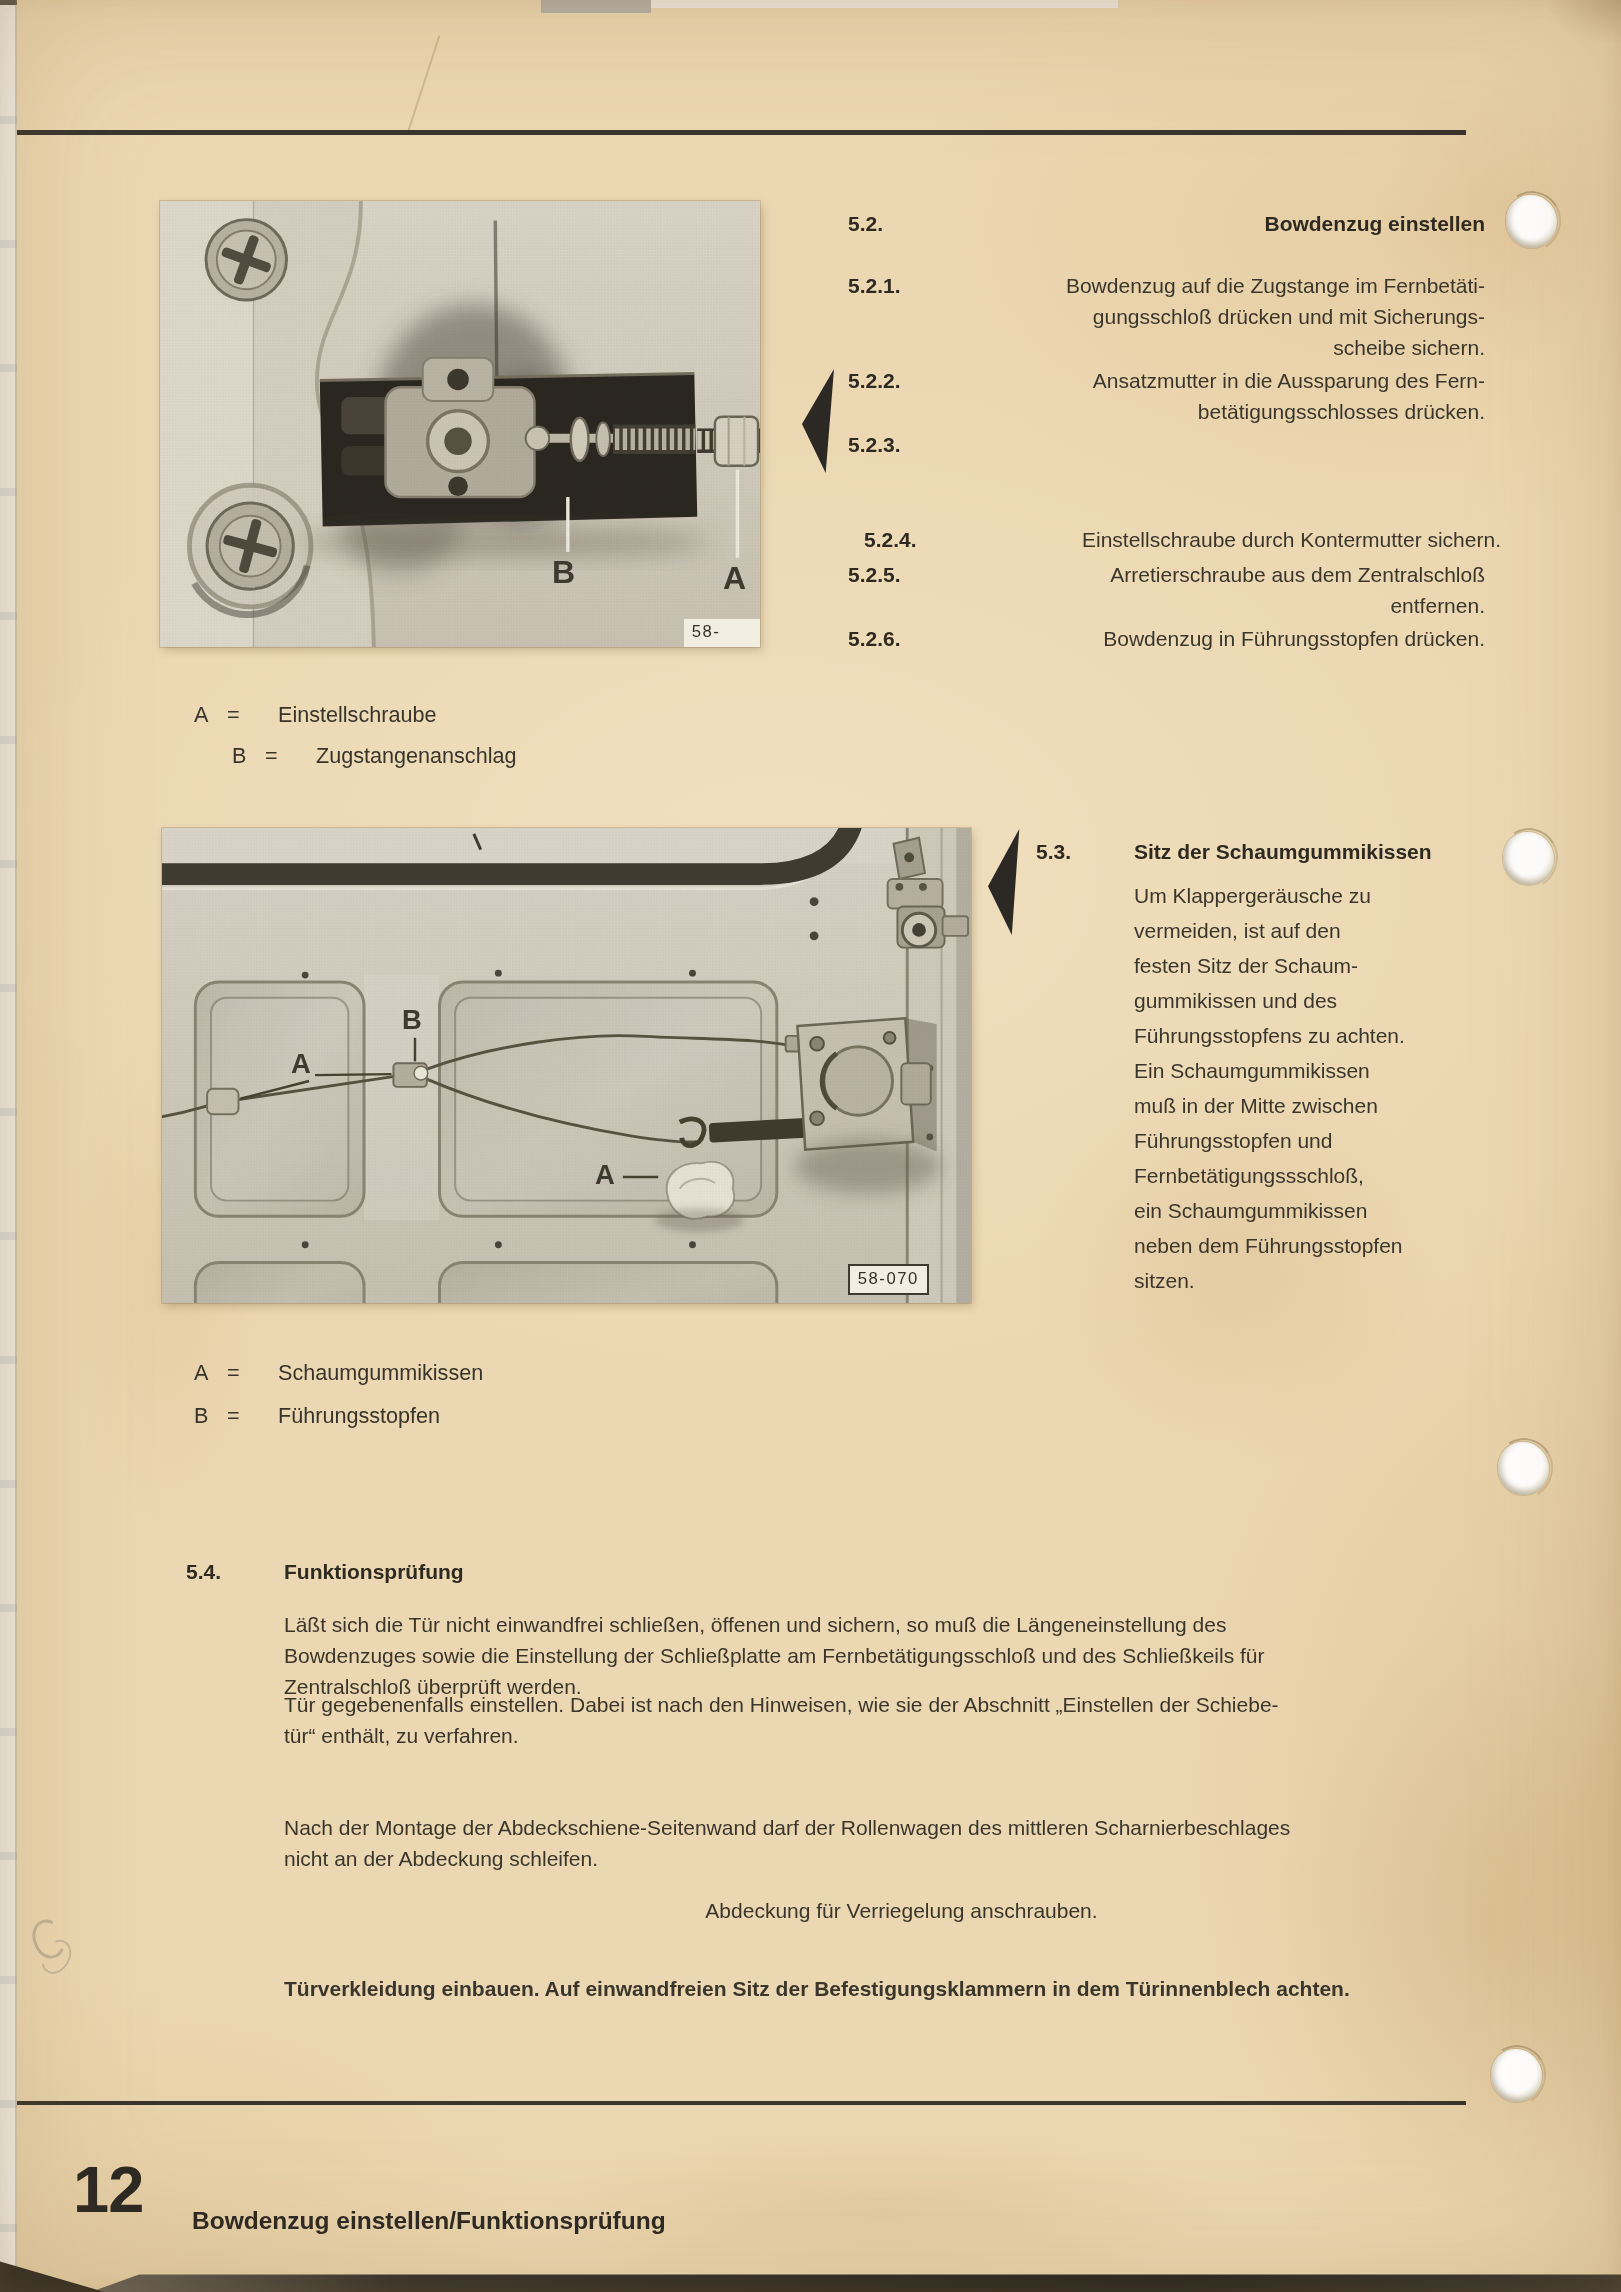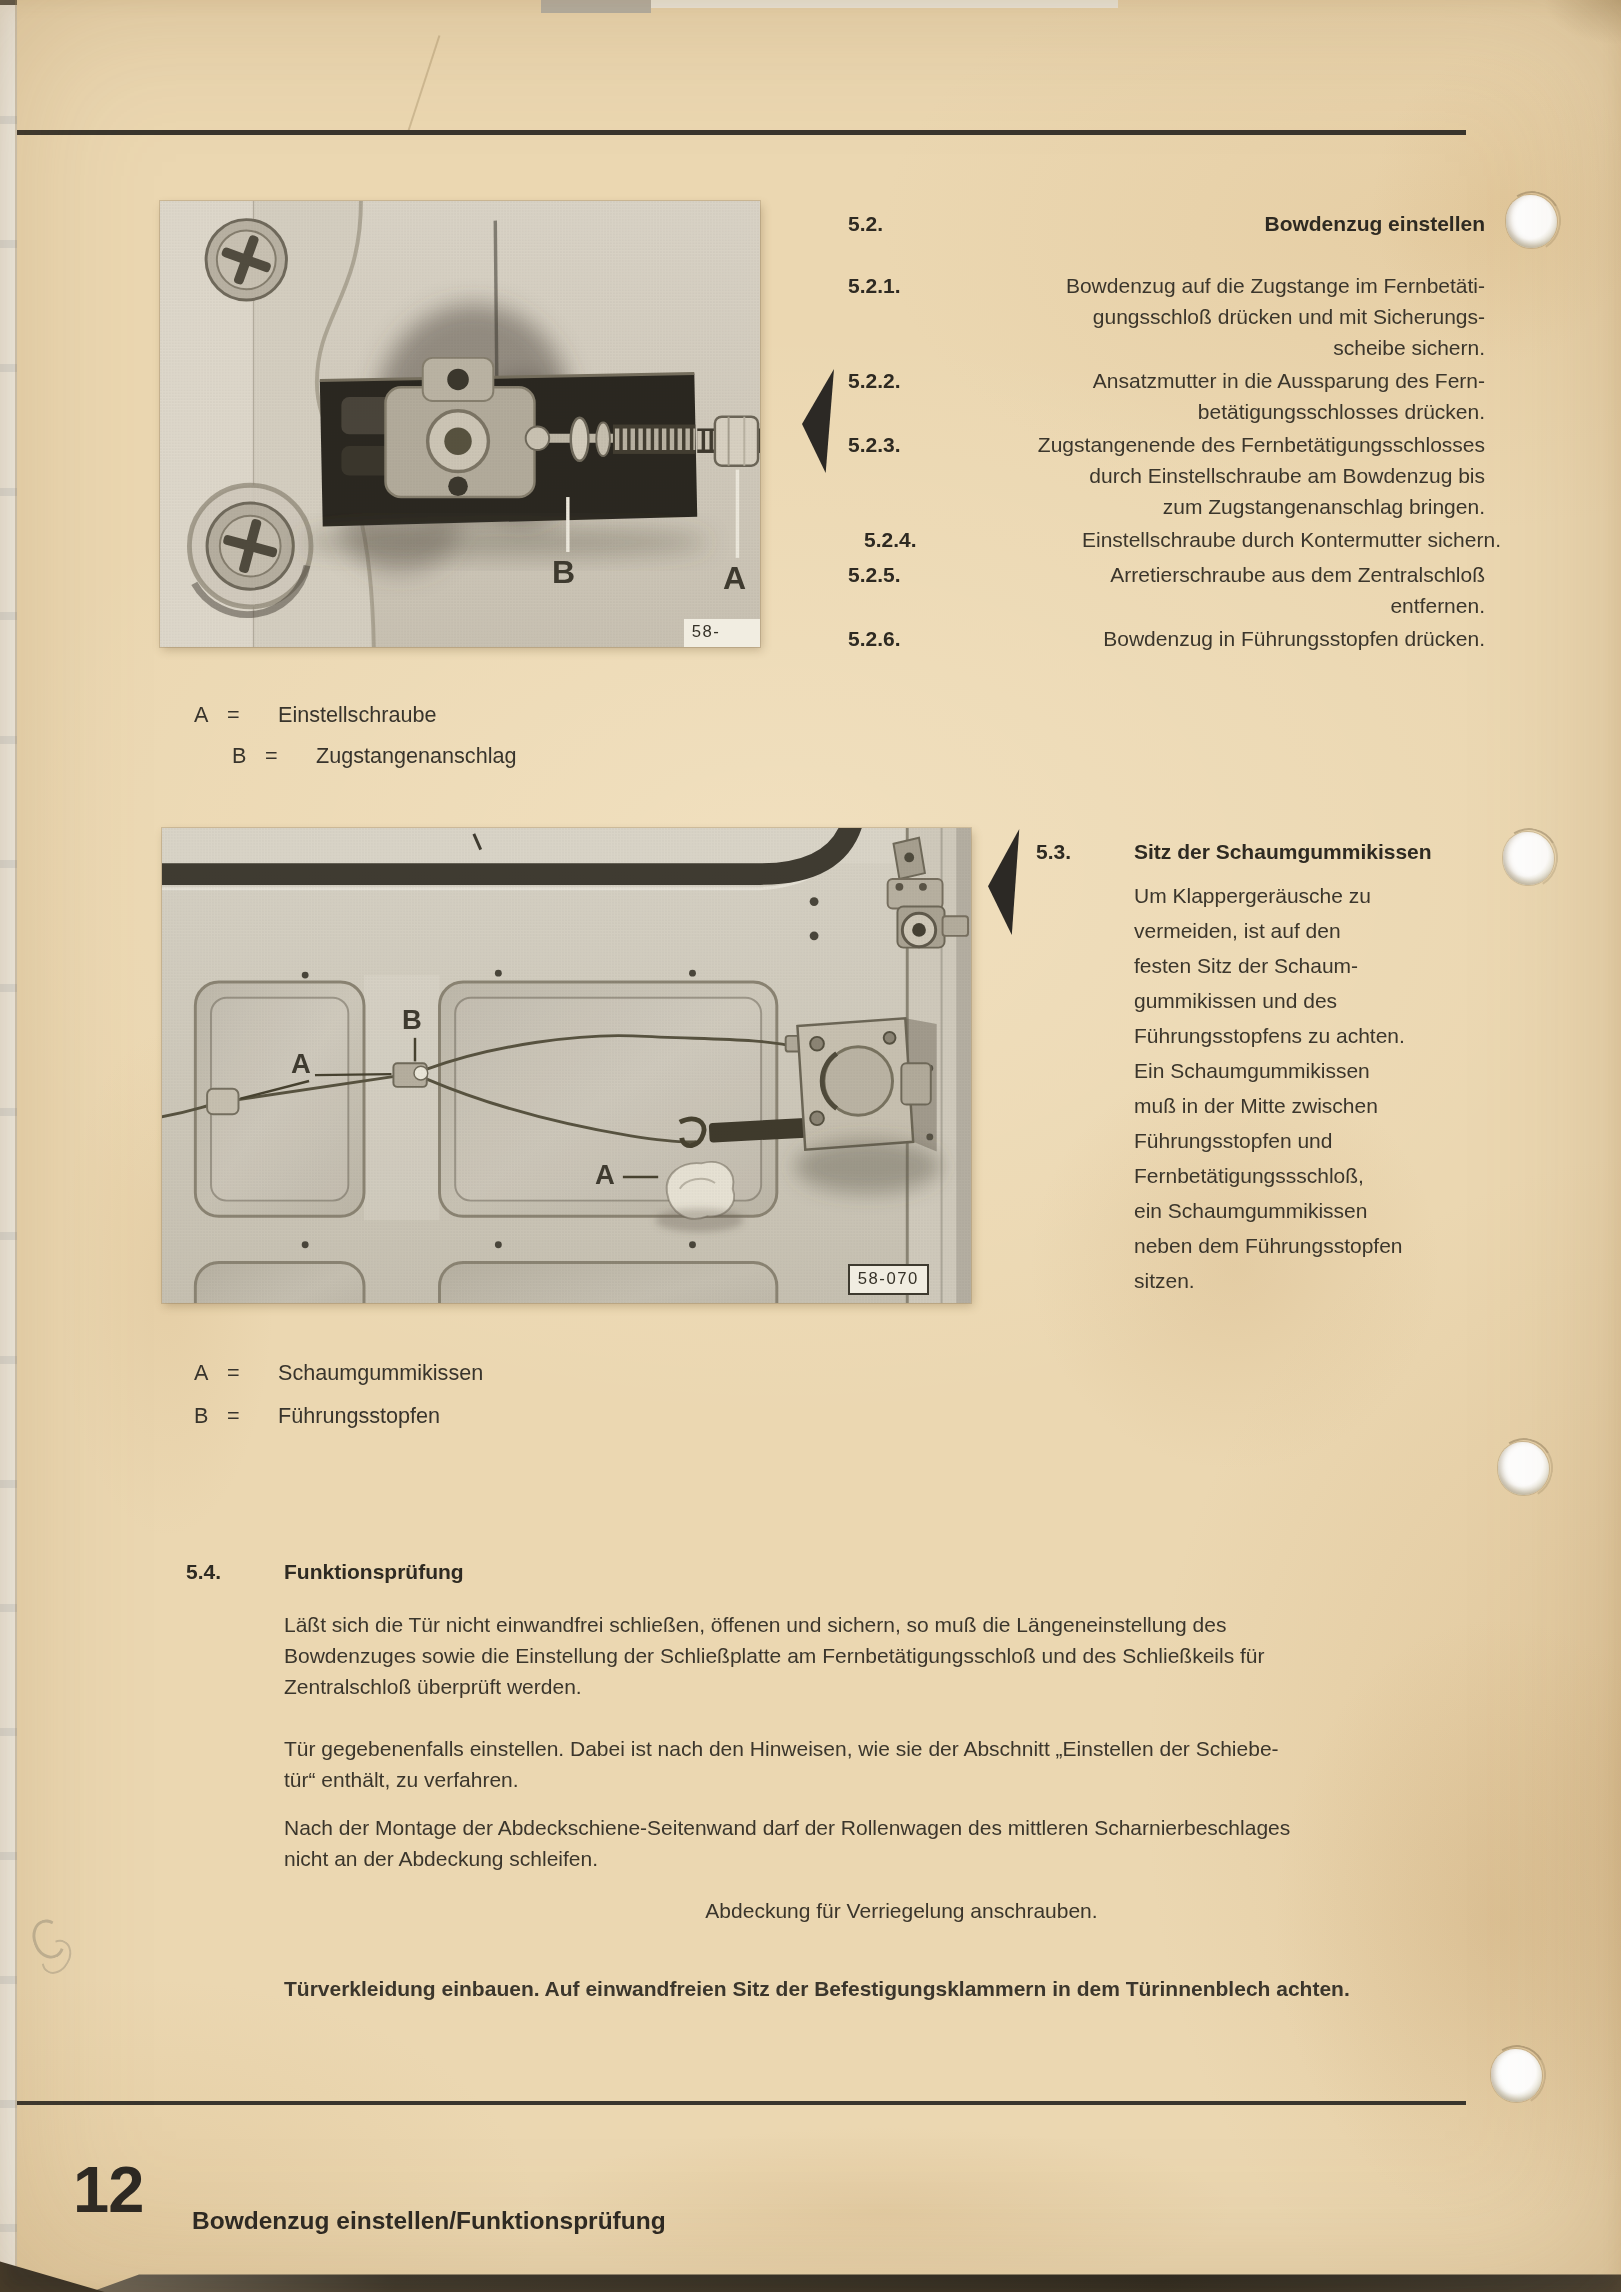--- a/index.html
+++ b/index.html
@@ -68,21 +68,21 @@
 
   
   .s53-num{position:absolute;left:1036px;top:840px;font-size:21px;font-weight:bold;color:#2e2a22;z-index:6;}
   .s53-head{position:absolute;left:1134px;top:840px;font-size:21px;font-weight:bold;color:#2e2a22;z-index:6;}
   .s53-body{position:absolute;left:1134px;top:878px;width:343px;font-size:21px;line-height:35px;white-space:pre-line;z-index:6;}
 
   
   .s54-num{position:absolute;left:186px;top:1560px;font-size:21px;font-weight:bold;color:#2e2a22;z-index:6;}
   .s54-head{position:absolute;left:284px;top:1560px;font-size:21px;font-weight:bold;color:#2e2a22;z-index:6;}
   .para{position:absolute;left:284px;width:1235px;font-size:21px;line-height:31px;white-space:pre-line;z-index:6;}
-  .p541{top:1609px;} .p542{top:1733px;} .p543{top:1812px;} .p544{top:1895px;text-align:center;} .p545{top:1973px;font-weight:bold;}
+  .p541{top:1609px;} .p542{top:1689px;} .p543{top:1812px;} .p544{top:1895px;text-align:center;} .p545{top:1973px;font-weight:bold;}
 
   
   .page-num{position:absolute;left:73px;top:2152px;font-size:65px;font-weight:bold;color:#2b2823;letter-spacing:-1px;z-index:6;}
   .footer-text{position:absolute;left:192px;top:2207px;font-size:24.5px;font-weight:bold;color:#2b2823;z-index:6;}
 
   
   .hole{position:absolute;width:51px;height:53px;border-radius:48% 52% 50% 50%;z-index:20;
     background:radial-gradient(circle at 45% 42%, #ffffff 52%, #eceade 72%, #cdc8b8 100%);
     box-shadow:inset 2.9px -2.9px 5.9px rgba(130,110,75,.45), 0 0 0 1px rgba(110,90,60,.22);}
   .hole::after{content:'';position:absolute;inset:-3.9px;border-radius:50%;border:2.9px solid transparent;
@@ -197,23 +197,20 @@
 gungsschloß drücken und mit Sicherungs-
 scheibe sichern.</span>
   </div>
   <div class="srow st1">
     <span class="num">5.2.2.</span>
     <span class="txt">Ansatzmutter in die Aussparung des Fern-
 betätigungsschlosses drücken.</span>
   </div>
   <div class="srow st2">
     <span class="num">5.2.3.</span>
-    <span class="txt">Zugstangenende des Fernbetätigungsschlosses
-durch Einstellschraube am Bowdenzug bis
-zum Zugstangenanschlag bringen.</span>
   </div>
   <div class="srow st3">
     <span class="num">5.2.4.</span>
     <span class="txt">Einstellschraube durch Kontermutter sichern.</span>
   </div>
   <div class="srow st4">
     <span class="num">5.2.5.</span>
     <span class="txt">Arretierschraube aus dem Zentralschloß
 entfernen.</span>
   </div>

